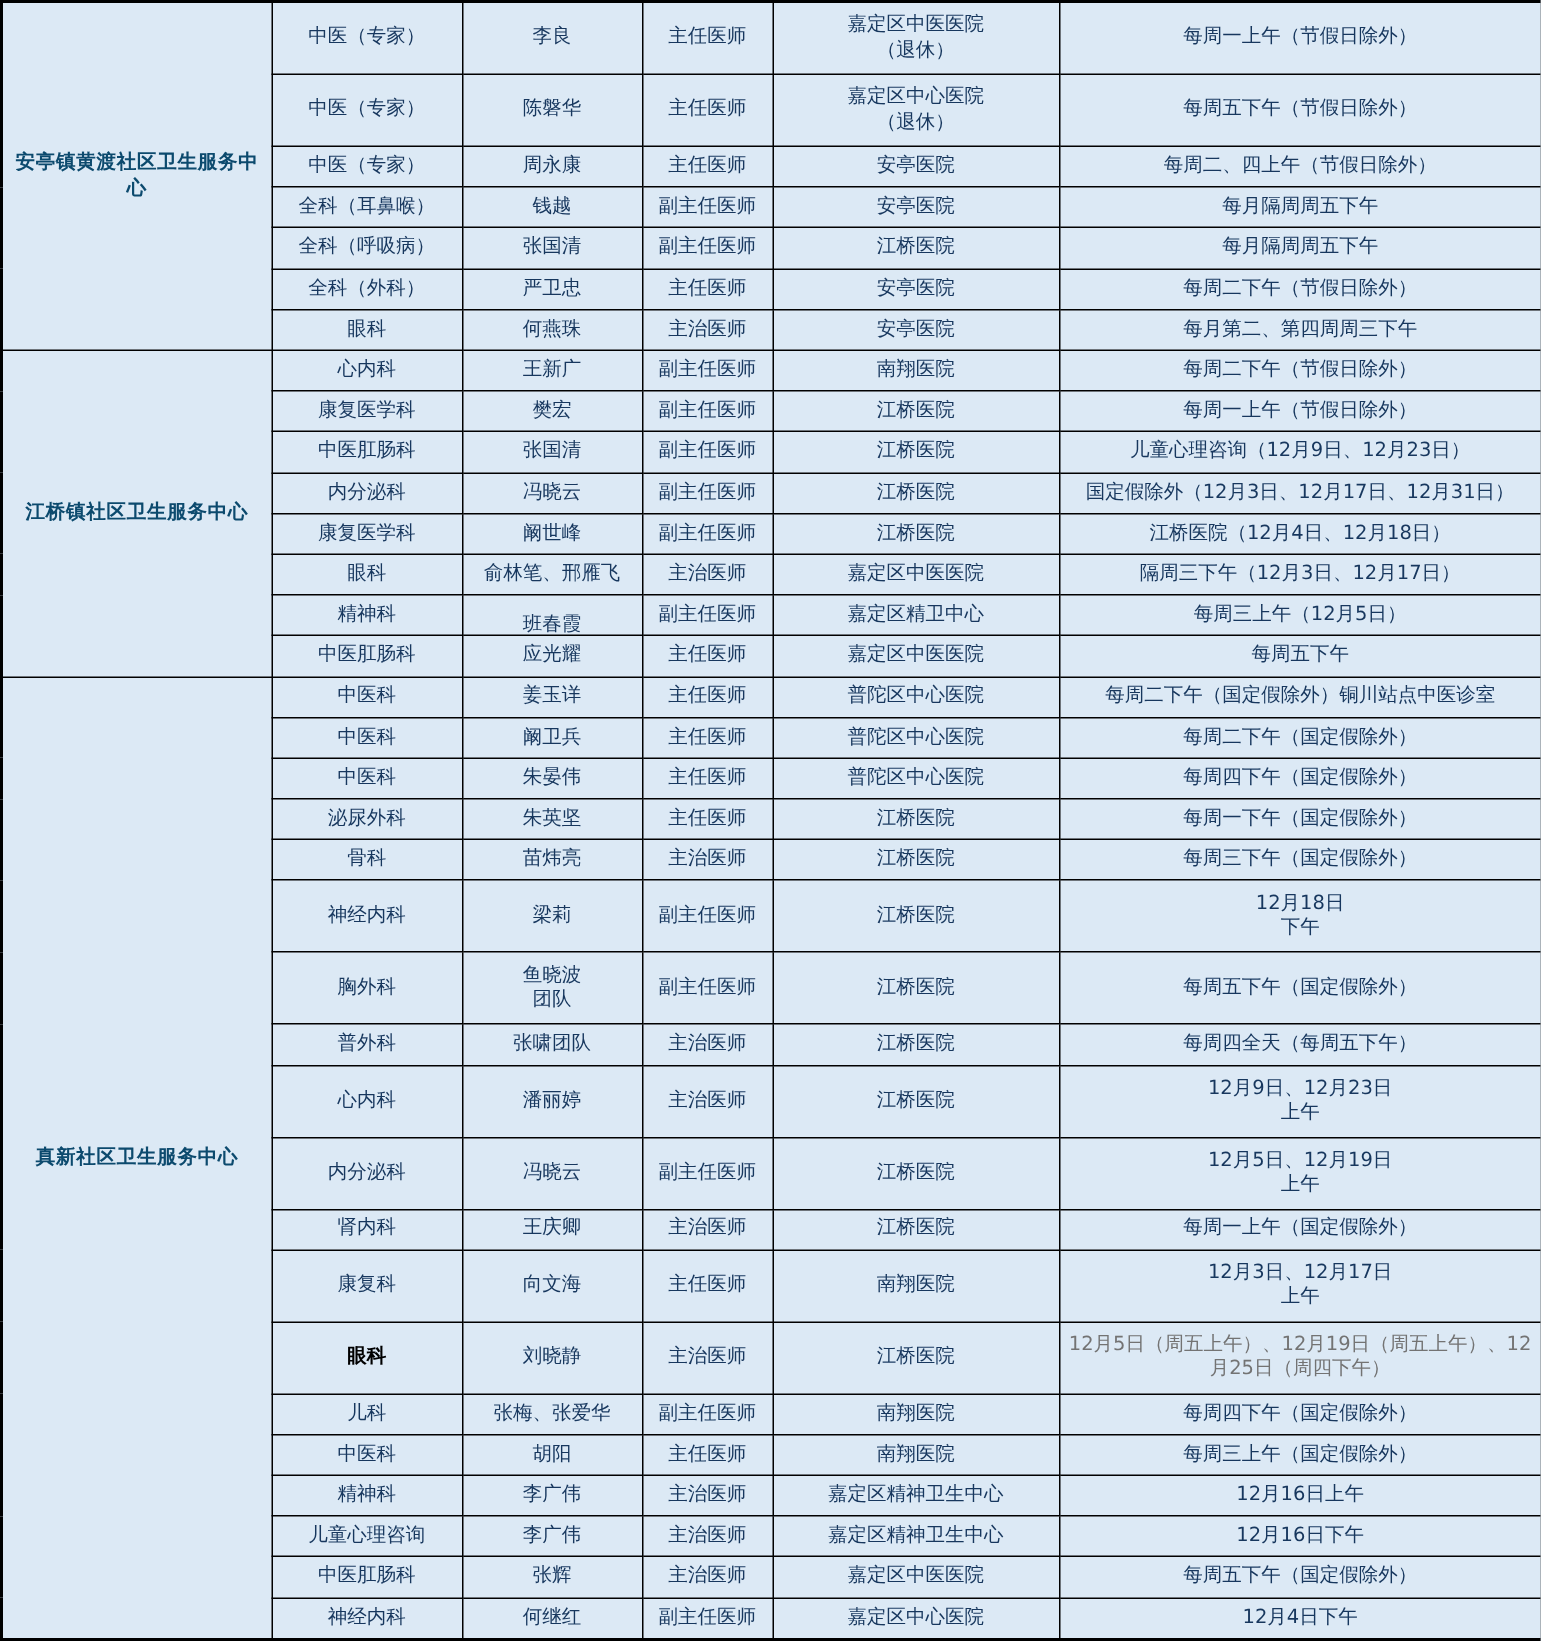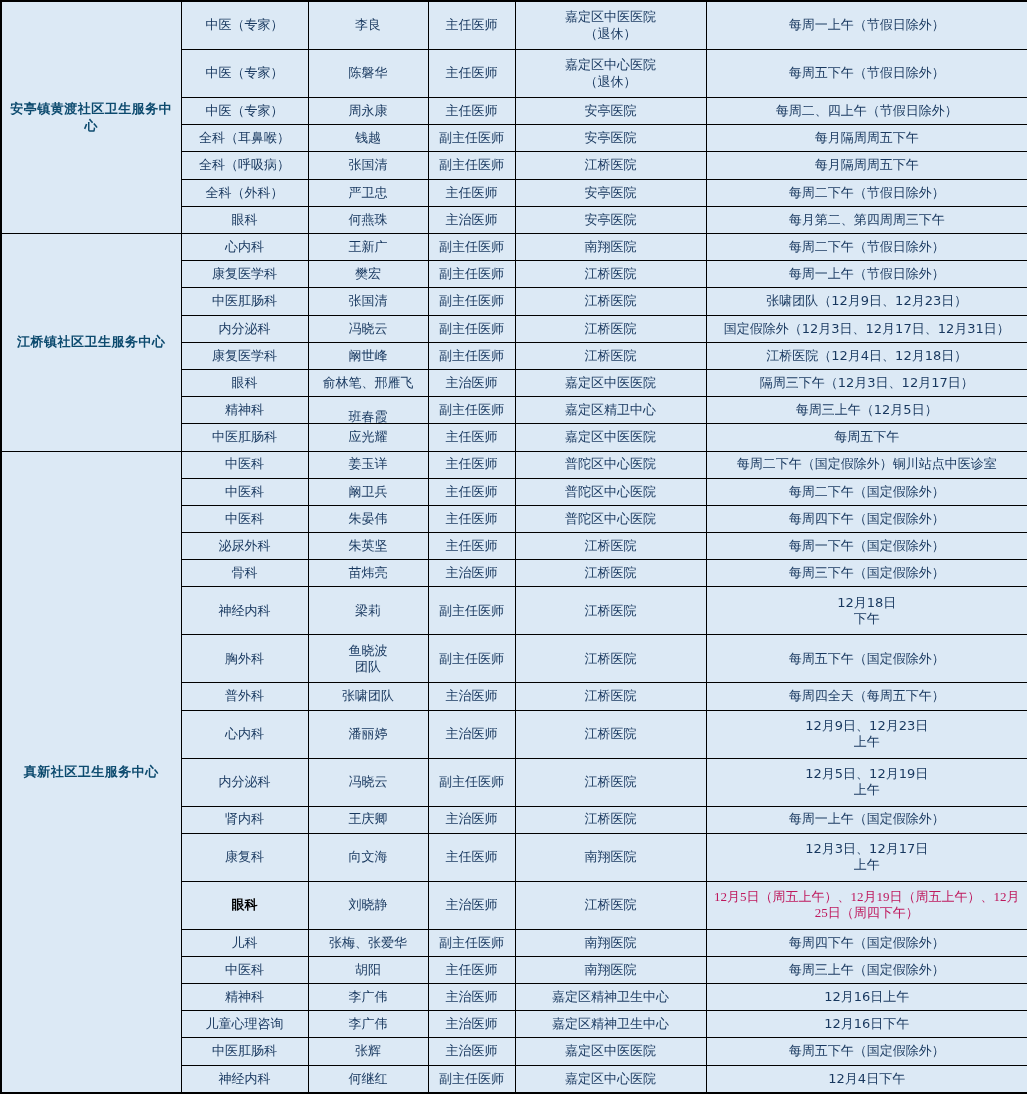--- a/index.html
+++ b/index.html
@@ -40,22 +40,21 @@
   tr.doctor-bottom td[data-field="doctor"] {
     vertical-align: bottom;
     padding-bottom: 0;
     line-height: 1.05;
   }
   tr.dept-black td[data-field="dept"] {
     color: #000000;
     font-weight: bold;
   }
   tr.schedule-black td[data-field="schedule"] {
-    color: #be185d;
-    font-family: Liberation Serif, serif;
+    color: #737373;
   }
 </style>
 </head>
 <body style="--cell-bg: #dce9f5; --border-color: #000000; --text-color: #17375e;">
 
 <table class="schedule">
   <colgroup>
     <col style="width:180px">
     <col style="width:127px">
     <col style="width:120px">
@@ -129,21 +128,21 @@
     <td data-field="doctor">樊宏</td>
     <td data-field="title">副主任医师</td>
     <td data-field="hospital">江桥医院</td>
     <td data-field="schedule">每周一上午（节假日除外）</td>
   </tr>
       <tr>
     <td data-field="dept">中医肛肠科</td>
     <td data-field="doctor">张国清</td>
     <td data-field="title">副主任医师</td>
     <td data-field="hospital">江桥医院</td>
-    <td data-field="schedule">张啸团队（12月9日、12月23日）</td>
+    <td data-field="schedule">儿童心理咨询（12月9日、12月23日）</td>
   </tr>
       <tr>
     <td data-field="dept">内分泌科</td>
     <td data-field="doctor">冯晓云</td>
     <td data-field="title">副主任医师</td>
     <td data-field="hospital">江桥医院</td>
     <td data-field="schedule">国定假除外（12月3日、12月17日、12月31日）</td>
   </tr>
       <tr>
     <td data-field="dept">康复医学科</td>

